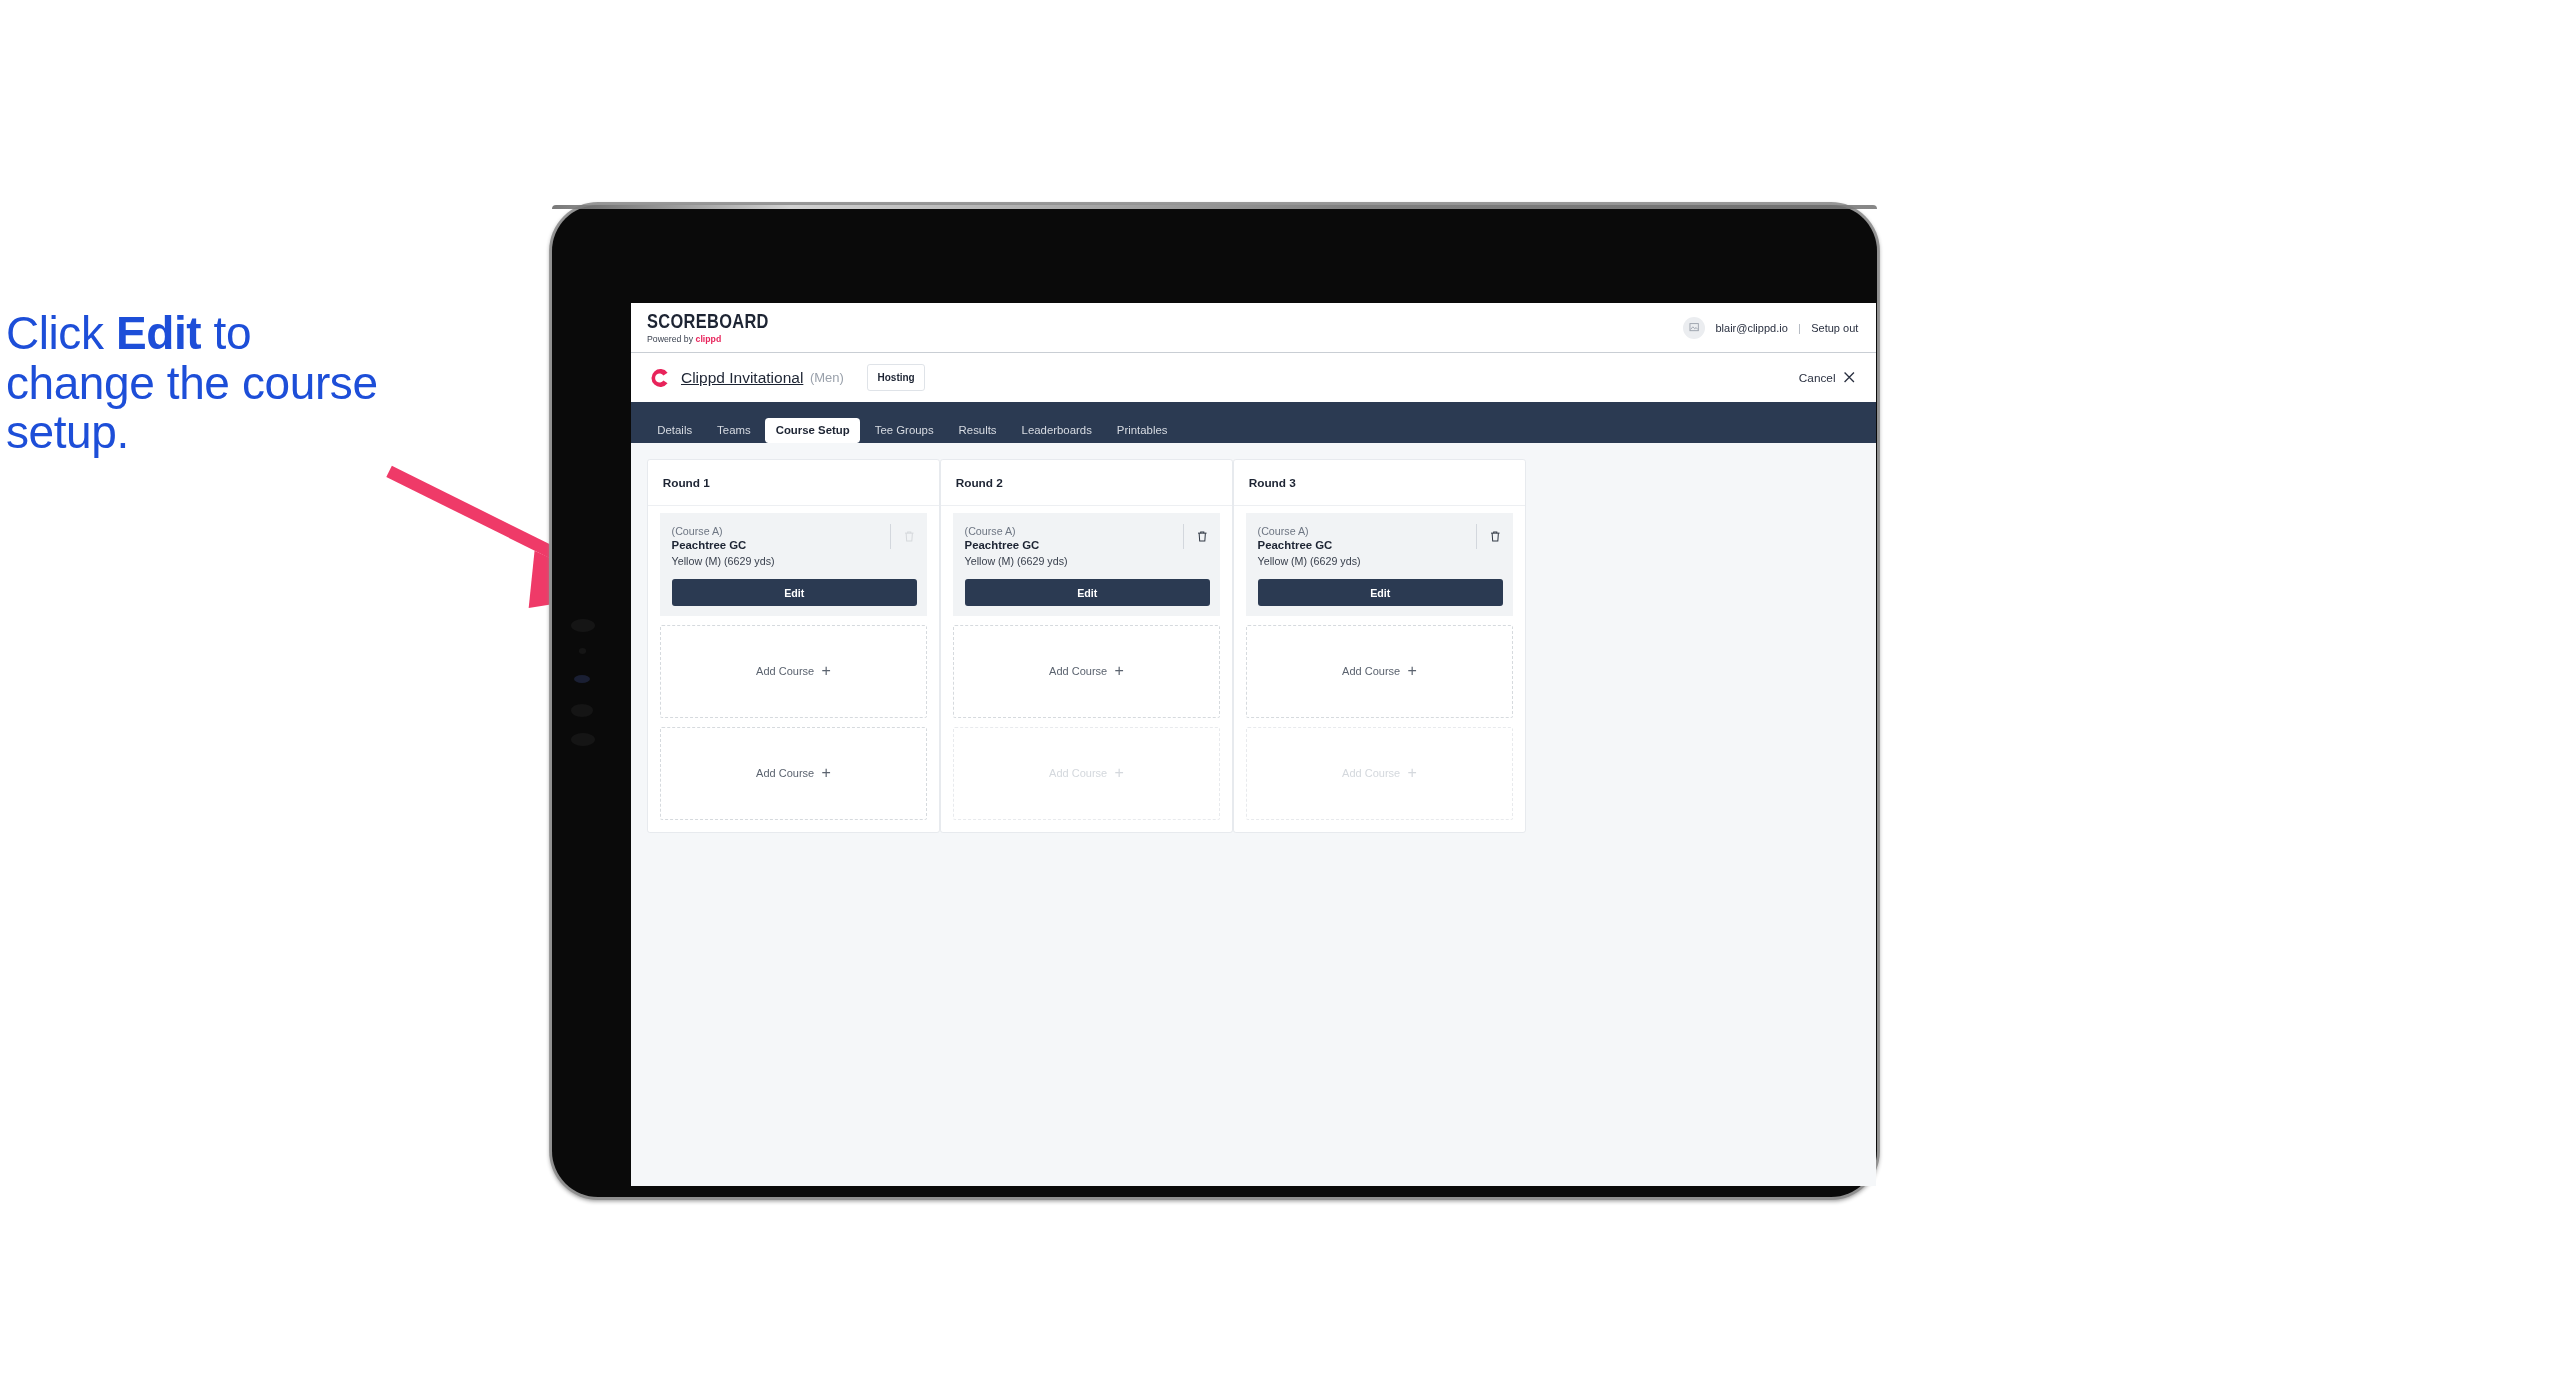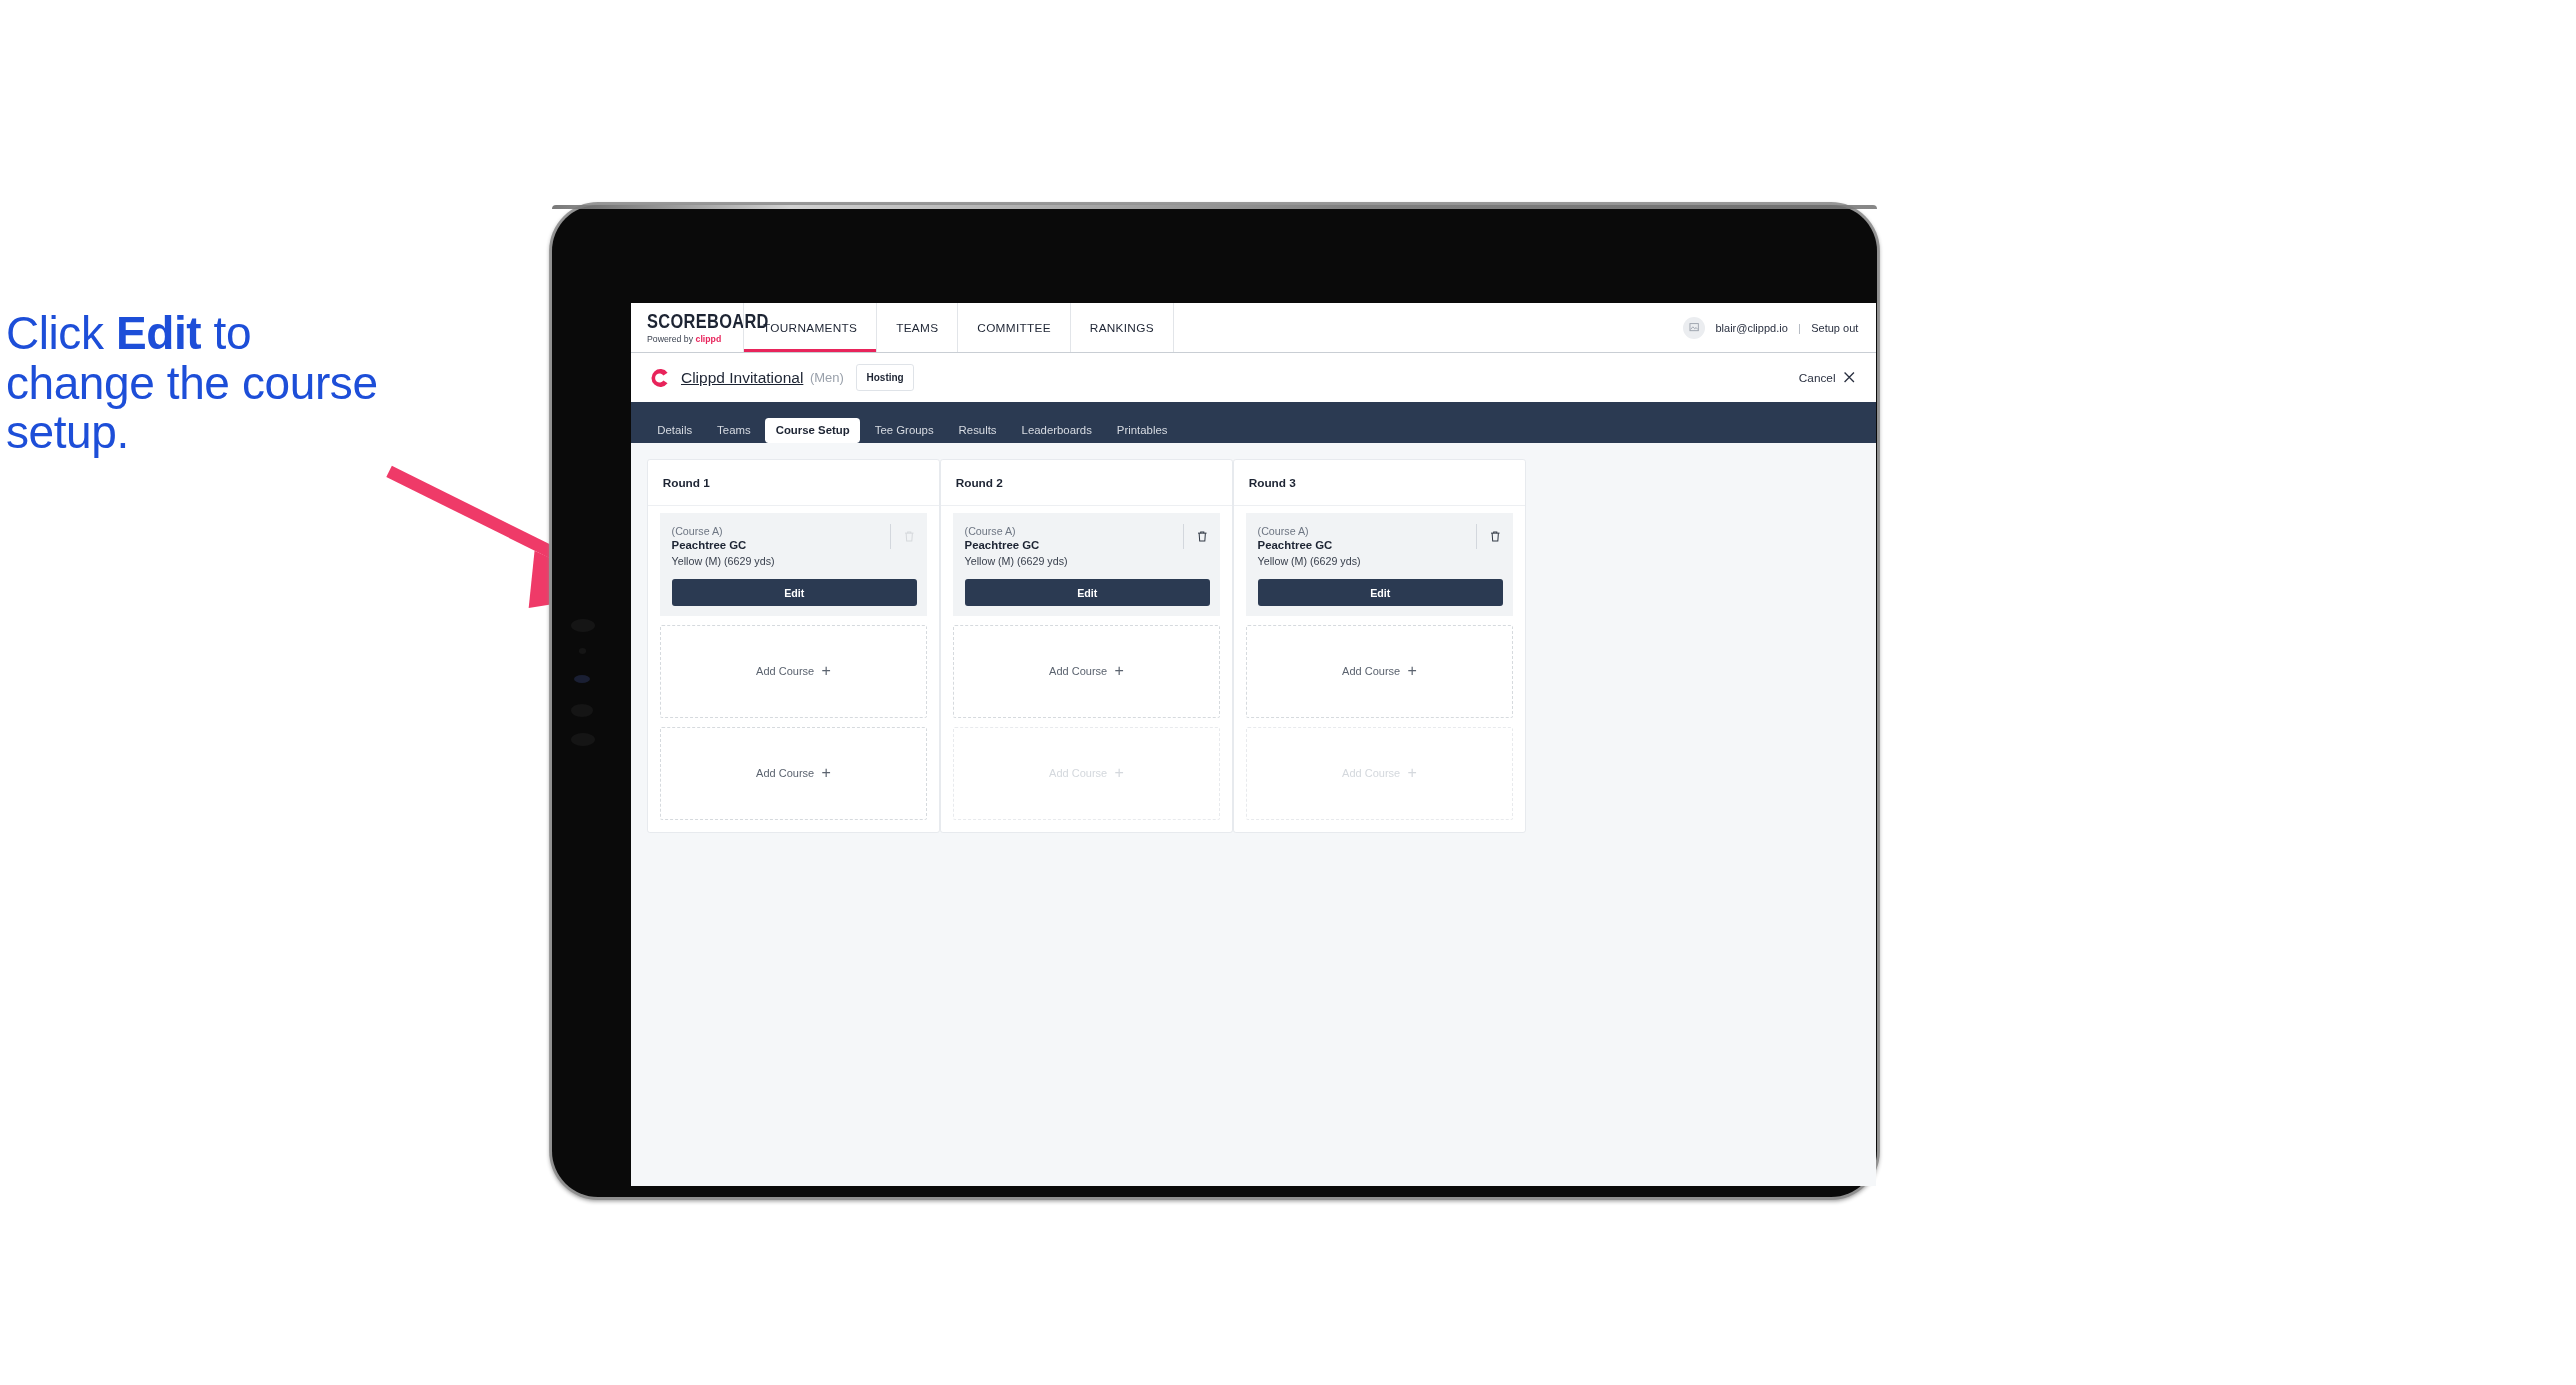--- a/index.html
+++ b/index.html
@@ -160,21 +160,21 @@
     color: #1d2433;
     white-space: nowrap;
     text-decoration: underline;
   }
   #tour-gender {
     font-size: 13px;
     color: #9aa1ab;
     margin-left: 6.6px;
   }
   #hosting-badge {
-    margin-left: 12px;
+    margin-left: 23px;
     padding: 6.6px 9.6px;
     border: 0.7px solid #dfe3e8;
     border-radius: 2.9px;
     font-size: 10px;
     font-weight: 700;
     color: #1d2433;
     background: #fff;
     white-space: nowrap;
   }
   #cancel-btn {
@@ -323,34 +323,20 @@
   <div id="screen">
 
     <div id="topbar">
       <div id="brand">
         <div id="brand-title">SCOREBOARD</div>
         <div id="brand-sub">
           <span>Powered by </span><span class="clippd">clippd</span>
         </div>
       </div>
 
-      <div id="nav-items">
-        <div class="nav-item active">
-          <span>TOURNAMENTS</span>
-        </div>
-        <div class="nav-item">
-          <span>TEAMS</span>
-        </div>
-        <div class="nav-item">
-          <span>COMMITTEE</span>
-        </div>
-        <div class="nav-item">
-          <span>RANKINGS</span>
-        </div>
-      </div>
 
       <div id="topbar-right">
         <div id="avatar">
           <svg width="10.3" height="10.3" viewBox="0 0 16 16" fill="none" stroke="#9aa0aa" stroke-width="1.4">
             <rect x="1.5" y="2.5" width="13" height="11"></rect>
             <path d="M2.5 11.5 L6 7.5 L9 10.5 L11 8.5 L13.5 11.5"></path>
           </svg>
         </div>
         <span id="user-email">blair@clippd.io</span>
         <span class="divider-pipe">|</span>

